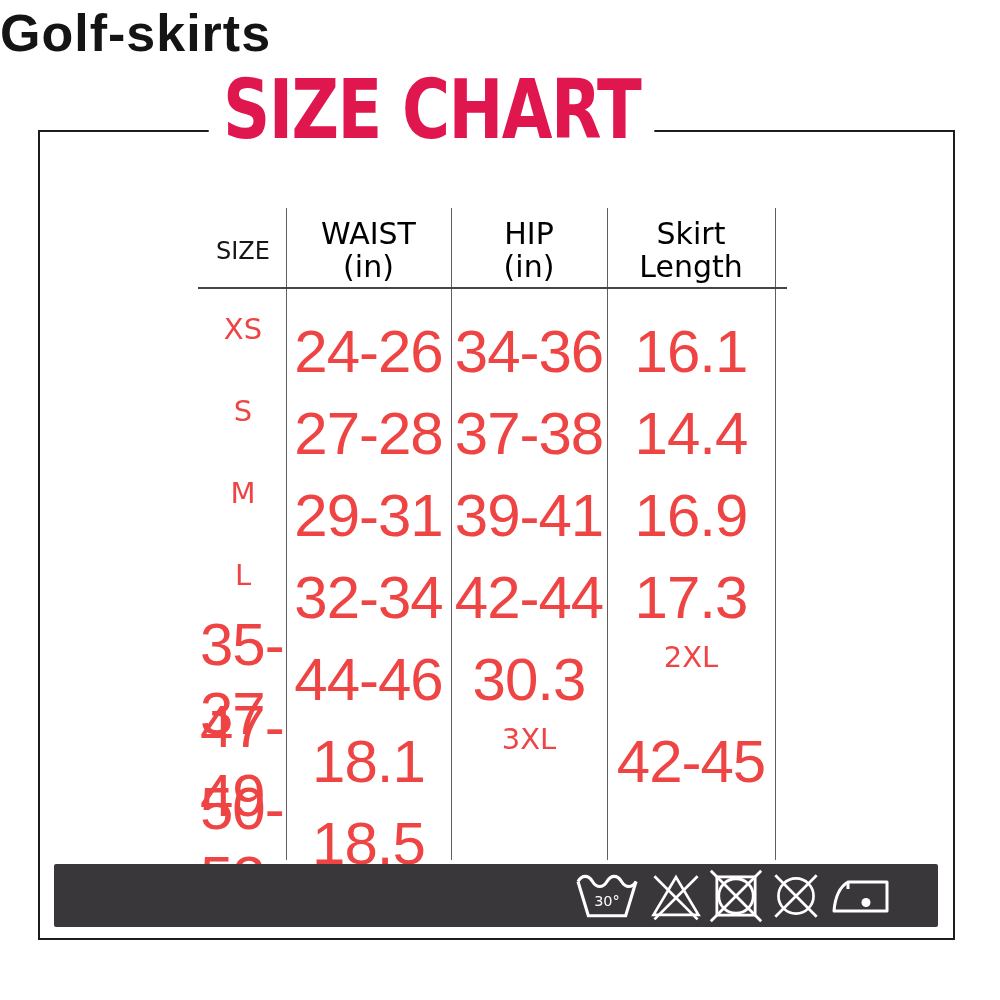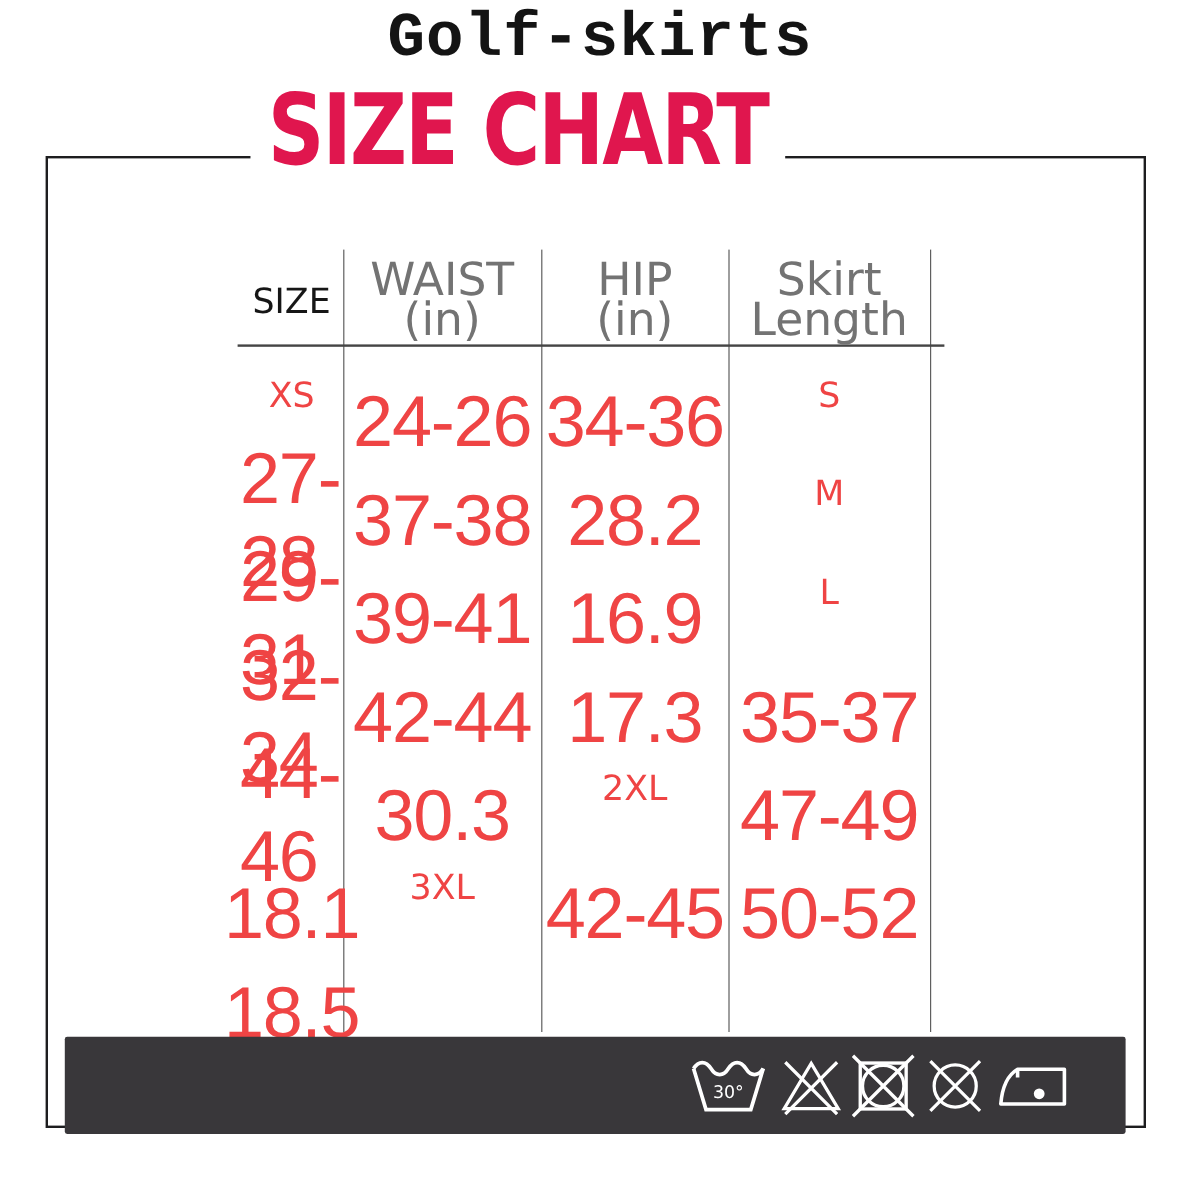--- a/index.html
+++ b/index.html
@@ -2,22 +2,22 @@
 <html><head>
 <meta charset="utf-8">
 <style>
   html,body{margin:0;padding:0;}
   body{
     width:1000px;height:1000px;position:relative;background:#ffffff;
     font-family:"Liberation Sans",sans-serif;overflow:hidden;
   }
   
   .brand{
-    position:absolute;left:0;top:0;width:1000px;text-align:center;
-    font-family:Liberation Mono, monospace;font-weight:700;font-size:52px;
+    position:absolute;left:0;top:0;width:1000px;text-align:left;
+    font-family:Liberation Sans, sans-serif;font-weight:700;font-size:52px;
     line-height:66px;color:#141414;letter-spacing:1px;
   }
   
   .frame{
     position:absolute;left:38px;top:130px;width:917px;height:810px;
     border:2px solid #1d1d1f;box-sizing:border-box;background:transparent;
   }
   
   .sizechart-wrap{
     position:absolute;left:0;top:64px;width:864px;text-align:center;z-index:3;
@@ -29,37 +29,37 @@
     transform:scaleX(0.80);transform-origin:center;white-space:nowrap;
   }
   
   .size-table{
     position:absolute;left:200px;top:205px;width:575px;z-index:2;
     display:grid;grid-template-columns:86px 165px 156px 168px;
     grid-template-rows:83px repeat(7,82px);
   }
   .th{
     display:flex;flex-direction:column;align-items:center;justify-content:flex-start;
-    padding-top:12px;font-family:"DejaVu Sans",sans-serif;font-size:38px;
-    line-height:33px;color:#737373;font-weight:400;
+    padding-top:12px;font-family:"DejaVu Sans",sans-serif;font-size:30px;
+    line-height:33px;color:#000000;font-weight:400;
   }
-  .th.size-th{color:#161616;justify-content:center;padding-top:10px;font-size:29px;}
+  .th.size-th{color:#161616;justify-content:center;padding-top:10px;font-size:24px;}
   .td{
     display:flex;align-items:center;justify-content:center;
     font-family:"Liberation Sans",sans-serif;color:#ef4444;
   }
   .td.size-label{font-family:"DejaVu Sans",sans-serif;font-size:29px;}
   .td.num{font-size:60px;letter-spacing:-1px;margin-top:44px;}
   
   .vline{position:absolute;width:1px;top:208px;height:652px;background:#5f5f5f;z-index:1;}
   .vl1{left:286px;} .vl2{left:451px;} .vl3{left:607px;} .vl4{left:775px;}
   .hline{position:absolute;left:198px;top:287px;width:589px;height:2px;background:#454545;z-index:1;}
   
   .care-bar{
-    position:absolute;left:54px;top:864px;width:884px;height:81px;
+    position:absolute;left:54px;top:864px;width:884px;height:63px;
     background:#39373a;border-radius:2px;z-index:2;
     display:flex;align-items:center;justify-content:flex-end;
     padding-right:44px;box-sizing:border-box;gap:5px;
   }
   .care-bar svg{display:block;}
   .care-stroke{fill:none;stroke:#ffffff;stroke-width:3;}
   .wash-temp{font-family:"DejaVu Sans",sans-serif;font-size:14px;fill:#ffffff;}
 </style>
 </head>
 <body>
@@ -92,25 +92,26 @@
     <span>(in)</span>
   </div>
   <div class="th">
     <span>Skirt</span>
     <span>Length</span>
   </div>
 
   <div class="td size-label">XS</div>
   <div class="td num">24-26</div>
   <div class="td num">34-36</div>
+  <div class="td num">16.1</div>
 
   <div class="td size-label">S</div>
   <div class="td num">27-28</div>
   <div class="td num">37-38</div>
-  <div class="td num">28.2</div>
+  <div class="td num">14.4</div>
 
   <div class="td size-label">M</div>
   <div class="td num">29-31</div>
   <div class="td num">39-41</div>
   <div class="td num">16.9</div>
 
   <div class="td size-label">L</div>
   <div class="td num">32-34</div>
   <div class="td num">42-44</div>
   <div class="td num">17.3</div>

